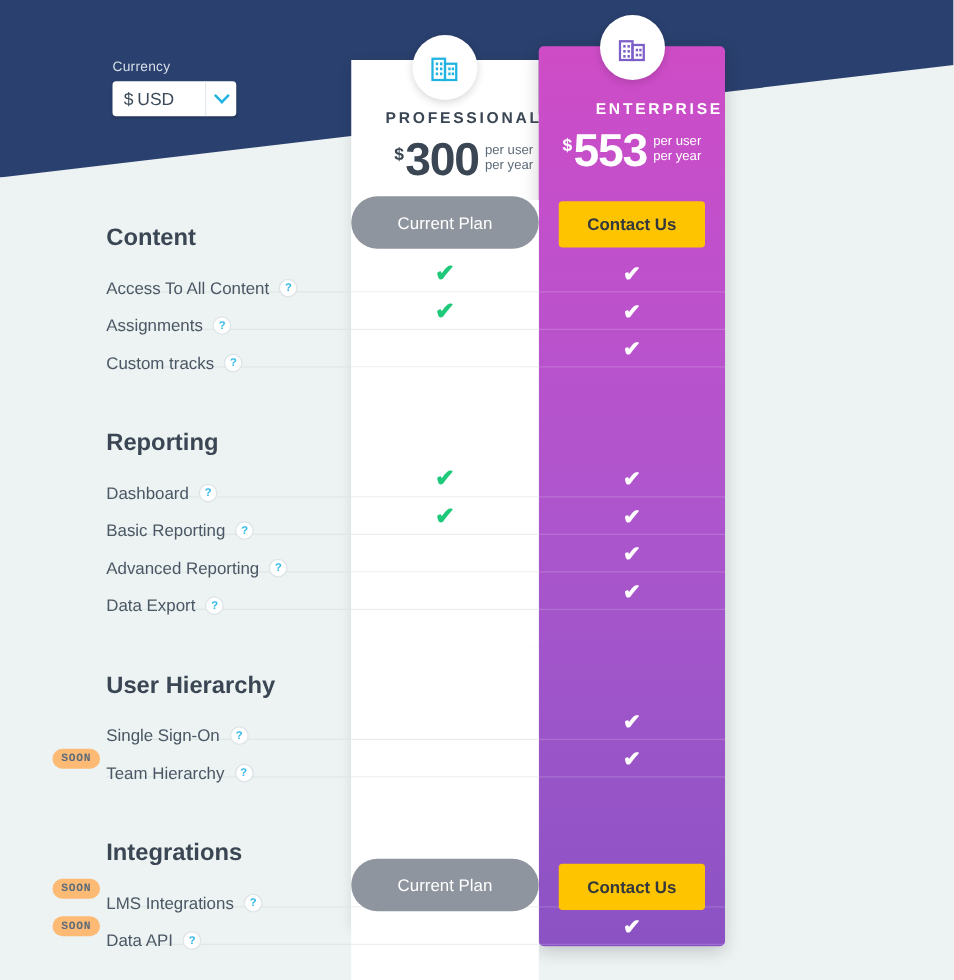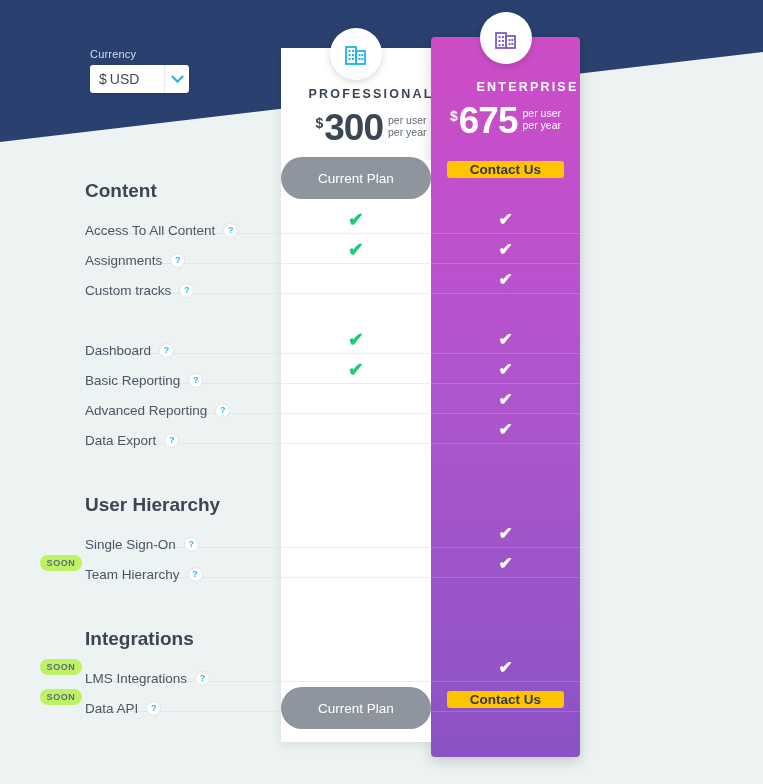--- a/index.html
+++ b/index.html
@@ -96,28 +96,29 @@
 
   
   .badge-cell {
     position: absolute;
     left: 40px;
     width: 42px;
     display: flex;
     justify-content: center;
   }
   .soon-badge {
-    background: #bef264;
+    background: #fdba74;
     color: #5c6b7a;
     font-size: 9px;
     font-weight: bold;
     letter-spacing: .6px;
     padding: 3px 7px;
     border-radius: 9px;
     line-height: 10px;
+    font-family: Liberation Mono, monospace;
   }
   .feat-label {
     position: absolute;
     left: 85px;
     display: flex;
     align-items: center;
     font-size: 13.5px;
     color: #4a5764;
     white-space: nowrap;
     margin-top: 22px;
@@ -290,21 +291,21 @@
     align-items: center;
     justify-content: center;
     z-index: 4;
     border-radius: 21px;
   }
   .pro-cta.top { top: 157px; }
   .pro-cta.bottom { top: 687px; }
 
   .ent-cta {
     position: absolute;
-    left: 447px; width: 117px; height: 17px;
+    left: 447px; width: 117px; height: 37px;
     background: #ffc400;
     color: #33383d;
     font-size: 13.5px;
     font-weight: bold;
     border-radius: 3px;
     display: flex;
     align-items: center;
     justify-content: center;
     z-index: 4;
     border: none;
@@ -346,21 +347,21 @@
         <span>per user</span><br>
         <span>per year</span>
       </span>
     </div>
   </div>
 
   <div class="ent-head">
     <div class="plan-name">ENTERPRISE</div>
     <div class="price-line">
       <span class="dollar">$</span>
-      <span class="amount">675</span>
+      <span class="amount">553</span>
       <span class="per">
         <span>per user</span><br>
         <span>per year</span>
       </span>
     </div>
   </div>
 
   <div class="icon-circle pro">
     <svg width="26" height="26" viewBox="0 0 26 26" aria-hidden="true">
       <rect x="3" y="6" width="10" height="17" fill="none" stroke="#21b3e0" stroke-width="1.8"></rect>
@@ -445,20 +446,25 @@
         <div class="rule-lbl"></div>
         <div class="feat-label">
           <span>Custom tracks</span>
           <span class="help-icon">?</span>
         </div>
       </div>
       <div class="row gap">
         <div class="cell-pro"></div>
         <div class="cell-ent"></div>
       </div>
+      <div class="row section">
+        <div class="cell-pro"></div>
+        <div class="cell-ent"></div>
+        <div class="section-title">Reporting</div>
+      </div>
       <div class="row">
         <div class="cell-pro">
           <span class="check-green">✔</span>
         </div>
         <div class="cell-ent">
           <span class="check-white">✔</span>
         </div>
         <div class="rule-pro"></div>
         <div class="rule-ent"></div>
         <div class="rule-lbl"></div>

